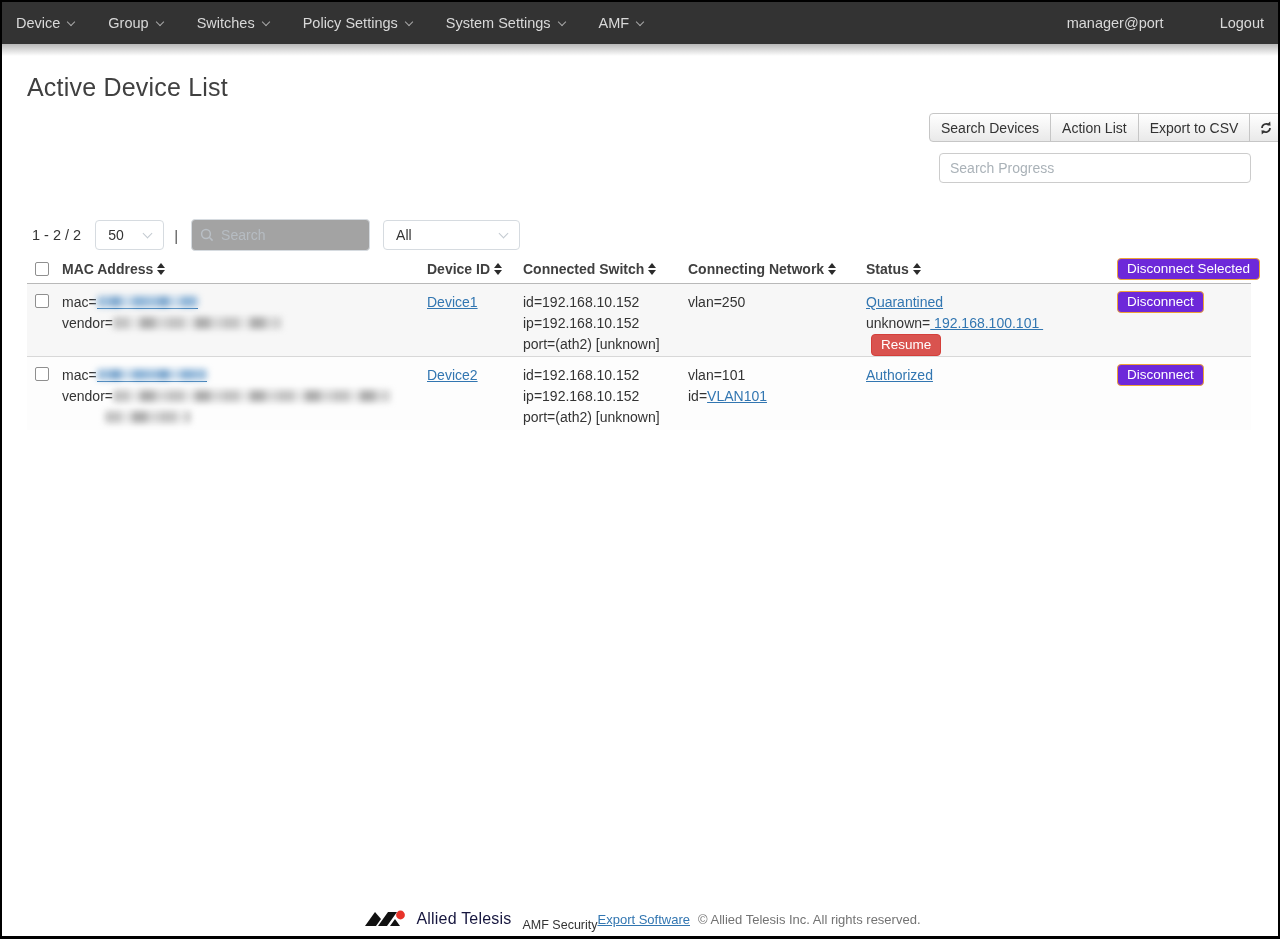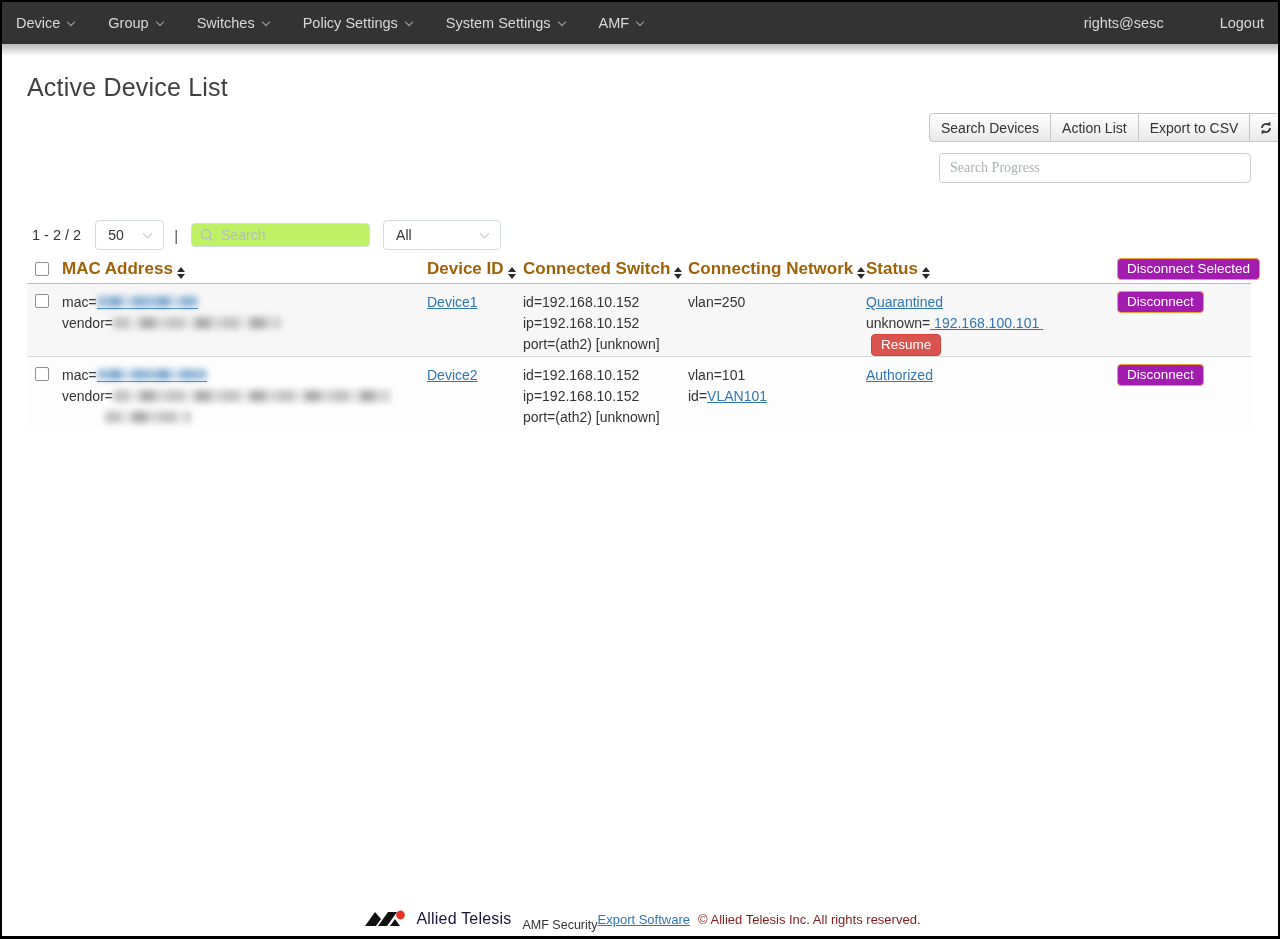--- a/index.html
+++ b/index.html
@@ -45,77 +45,77 @@
     background:linear-gradient(to bottom,#ffffff,#e9e9e9);
     border:1px solid #c6c6c6; height:29px; padding:0 11px;
     cursor:pointer; margin-left:-1px; white-space:nowrap;
   }
   .btn-group .btn:first-child { border-radius:4px 0 0 4px; margin-left:8px; }
   .btn-group .btn:last-child { border-radius:0 4px 4px 0; }
   .btn.icon-btn { padding:0 8px; display:inline-flex; align-items:center; }
   .search-progress { margin-top:11px; }
   .search-progress input {
     width:312px; height:30px; border:1px solid #ccc; border-radius:4px;
-    font-family:Liberation Serif, serif; font-size:14px; padding:0 10px; color:#404040; outline:none;
+    font-family:Liberation Sans, sans-serif; font-size:14px; padding:0 10px; color:#404040; outline:none;
   }
   .search-progress input::placeholder { color:#aab2b8; }
 
   
   .list-controls { margin-top:118px; height:30px; display:flex; align-items:center; }
   .range-text { font-size:14.5px; color:#333; margin-left:5px; }
   .select {
     height:30px; border:1px solid #d6dbe0; border-radius:4px; background:#fff;
     display:flex; align-items:center; justify-content:space-between;
     font-size:14px; color:#333; cursor:pointer; padding:0 12px;
   }
   .select .chev { color:#c3cad1; width:7px; height:7px; margin-top:-3px; }
   .select.small { width:69px; margin-left:14px; }
-  .select.wide  { width:118px; margin-left:13px; }
+  .select.wide  { width:137px; margin-left:13px; }
   .sep { color:#555; font-size:15px; margin:0 0 0 10px; }
   .searchbox {
-    margin-left:13px; width:179px; height:24px; border:1px solid #d6dbe0;
-    border-radius:4px; display:flex; align-items:center; padding:0 8px; background:#bef264;
+    margin-left:13px; width:179px; height:32px; border:1px solid #d6dbe0;
+    border-radius:4px; display:flex; align-items:center; padding:0 8px; background:#a3a3a3;
   }
   .searchbox svg { flex:0 0 auto; }
   .searchbox input {
     border:none; outline:none; width:100%; margin-left:7px;
     font-family:inherit; font-size:14px; color:#333; background:transparent;
   }
   .searchbox input::placeholder { color:#b6bcc2; }
 
   
   .dev-table { margin-top:5px; }
   .tr {
     display:grid;
     grid-template-columns:35px 365px 96px 165px 178px 246px 1fr;
     align-items:start;
   }
   .thead { height:29px; align-items:center; border-bottom:1px solid #b9b9b9; }
-  .th { font-size:17px; font-weight:bold; color:#a16207; display:flex; align-items:flex-end; white-space:nowrap; }
+  .th { font-size:14px; font-weight:bold; color:#404040; display:flex; align-items:center; white-space:nowrap; }
   .sort { display:inline-flex; flex-direction:column; margin-left:4px; }
   .sort i { width:0; height:0; border-left:4px solid transparent; border-right:4px solid transparent; }
   .sort .up   { border-bottom:5px solid #2b2b2b; margin-bottom:2px; }
   .sort .down { border-top:5px solid #2b2b2b; }
   .cb-cell { padding-left:8px; display:flex; align-items:center; }
   .row .cb-cell { padding-top:10px; }
   .checkbox {
     width:14px; height:14px; border:1px solid #8f8f8f; border-radius:2px;
     background:#fff; cursor:pointer;
   }
   .row { min-height:73px; font-size:14px; color:#333; padding:0; }
   .row-1 { background:#f7f7f7; border-bottom:1px solid #d8d8d8; }
   .row-2 { background:#fdfdfd; }
   .cell { padding-top:8px; line-height:21px; }
   .cell p { margin:0; }
   a.lnk { color:#3276b1; text-decoration:underline; cursor:pointer; }
   .actions-cell { padding-left:5px; }
   .thead .actions-cell { display:flex; justify-content:flex-start; }
 
   .btn-warning {
-    background:#a21caf; border:1px solid #eea236; color:#fff;
+    background:#6d28d9; border:1px solid #eea236; color:#fff;
     font-family:inherit; font-size:13.5px; border-radius:4px;
     padding:2px 9px 3px; cursor:pointer; white-space:nowrap;
   }
   .btn-danger {
     background:#d9534f; border:1px solid #d43f3a; color:#fff;
     font-family:inherit; font-size:13.5px; border-radius:4px;
     padding:2px 9px 3px; cursor:pointer; margin-left:5px;
   }
   .row .btn-warning { margin-top:7px; }
 
@@ -137,21 +137,21 @@
 
   
   footer {
     flex:0 0 auto; height:32px; display:flex; align-items:center;
     justify-content:center; padding:0 7px 2px 12px; background:#fff;
   }
   .footer-left { display:flex; align-items:center; }
   .brand-text { font-size:16px; color:#16163e; letter-spacing:0.2px; margin-left:6px; }
   .product-name { font-size:12.5px; color:#333; margin-left:11px; margin-top:12px; }
   .footer-right { display:flex; align-items:center; font-size:13px; }
-  .footer-right .copyright { color:#7f1d1d; margin-left:8px; }
+  .footer-right .copyright { color:#737373; margin-left:8px; }
 </style>
 </head>
 <body>
 
 <nav class="navbar">
   <div class="nav-left">
     <span class="nav-item">
         <span>Device</span>
         <i class="chev"></i>
       </span>
@@ -170,21 +170,21 @@
     <span class="nav-item">
         <span>System Settings</span>
         <i class="chev"></i>
       </span>
     <span class="nav-item">
         <span>AMF</span>
         <i class="chev"></i>
       </span>
   </div>
   <div class="nav-right">
-    <span class="nav-user">rights@sesc</span>
+    <span class="nav-user">manager@port</span>
     <span class="nav-logout">Logout</span>
   </div>
 </nav>
 <div class="nav-shadow"></div>
 
 <main>
   <h1 class="page-title">Active Device List</h1>
 
   <div class="toolbar">
     <div class="btn-group">

